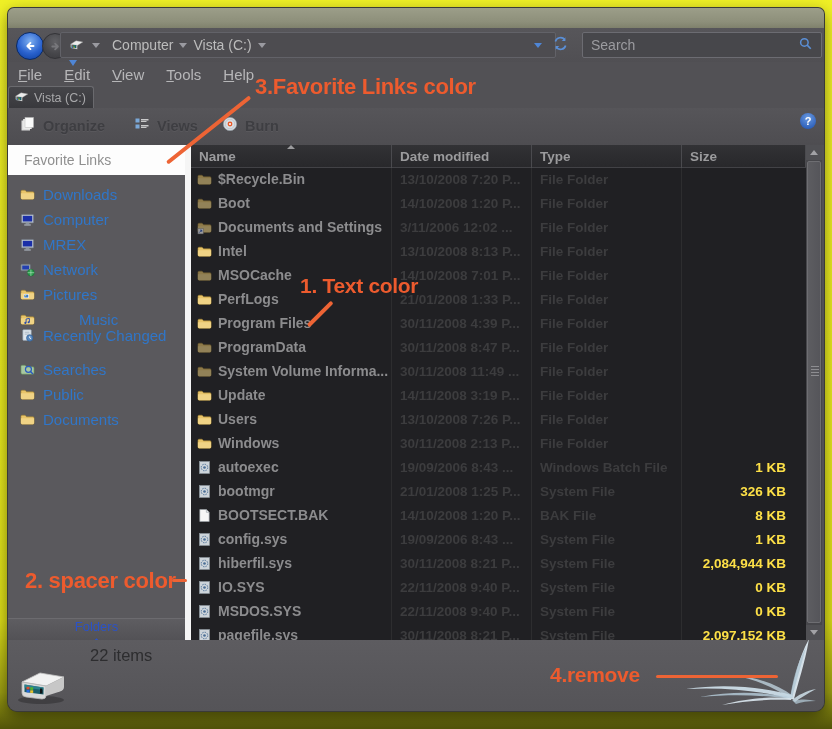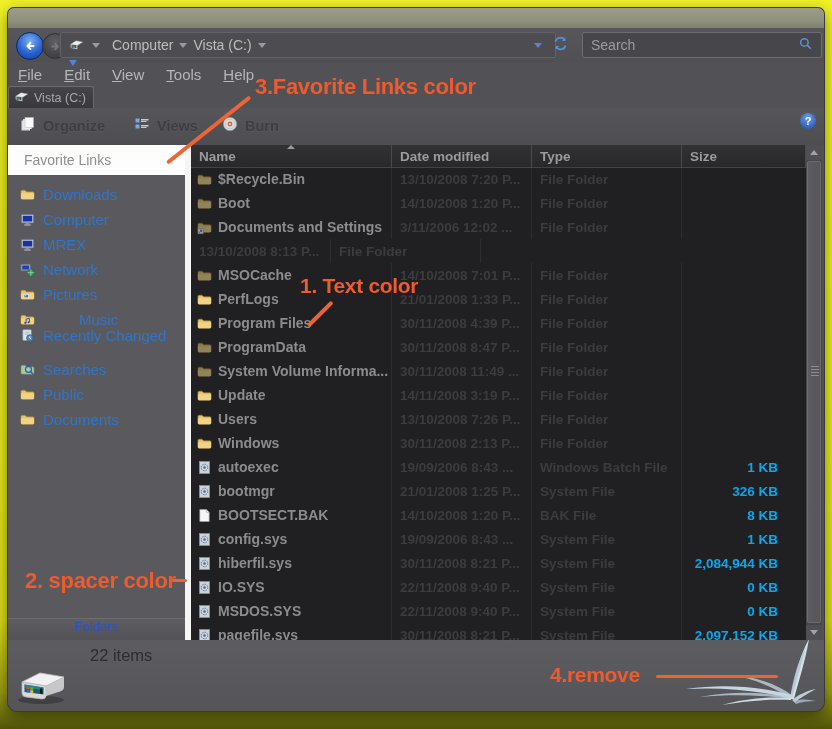--- a/index.html
+++ b/index.html
@@ -52,21 +52,21 @@
   .list{position:absolute;left:183px;top:0;width:615px;height:495px;background:#202023;overflow:hidden;font-weight:bold;}
   .lheader{position:absolute;left:0;top:0;width:615px;height:22px;background:linear-gradient(180deg,#323235,#28282b);border-bottom:1px solid #424246;display:flex;}
   .hcell{color:#9b9b9d;font-size:13.5px;display:flex;align-items:center;padding-left:8px;box-sizing:border-box;border-right:1px solid #4a4a4e;}
   .sortarrow{position:absolute;left:96px;top:0px;width:0;height:0;border-left:4px solid transparent;border-right:4px solid transparent;border-bottom:4px solid #9b9b9d;}
   .rows{position:absolute;left:0;top:22px;width:704px;height:473px;}
   .row{display:flex;height:24px;align-items:center;}
   .cell{height:24px;display:flex;align-items:center;box-sizing:border-box;border-right:1px solid rgba(255,255,255,0.06);}
   .c-name{width:201px;padding-left:6px;gap:6px;color:#8c8c8e;font-size:14px;white-space:nowrap;overflow:hidden;}
   .c-date{width:140px;padding-left:8px;color:#3c3c3e;font-size:13.5px;white-space:nowrap;}
   .c-type{width:150px;padding-left:8px;color:#3c3c3e;font-size:13.5px;white-space:nowrap;}
-  .c-size{width:124px;justify-content:flex-end;padding-right:28px;color:#0ea5e9;font-size:13.5px;border-right:none;}
+  .c-size{width:124px;justify-content:flex-end;padding-right:20px;color:#fde047;font-size:13.5px;border-right:none;}
   .dim svg{opacity:0.55;}
   .icn{display:inline-flex;width:15px;height:15px;flex:0 0 15px;}
   
   .vscroll{position:absolute;left:798px;top:0;width:16px;height:495px;background:#47474b;}
   .sbtn{position:absolute;left:0;width:16px;height:15px;background:#505054;display:flex;align-items:center;justify-content:center;}
   .tri-up{width:0;height:0;border-left:4px solid transparent;border-right:4px solid transparent;border-bottom:5px solid #a2a2a6;}
   .tri-dn{width:0;height:0;border-left:4px solid transparent;border-right:4px solid transparent;border-top:5px solid #a2a2a6;}
   .thumb{position:absolute;left:1px;top:16px;width:14px;height:462px;background:linear-gradient(90deg,#5d5d61,#55555a);border:1px solid #6e6e72;border-radius:2px;box-sizing:border-box;}
   .grip{position:absolute;left:3px;top:204px;width:8px;height:10px;
     background:repeating-linear-gradient(180deg,#8d8d91 0 1px,transparent 1px 3px);}
@@ -374,20 +374,29 @@
                   <path d="M2.4 13.4 L5 10.8 M5 10.8 L3.2 10.8 M5 10.8 L5 12.6" stroke="#1b4ab8" stroke-width="0.9" fill="none"></path>
                 </svg>
               </span>
               <span>Documents and Settings</span>
             </div>
             <div class="cell c-date">3/11/2006 12:02 ...</div>
             <div class="cell c-type">File Folder</div>
             <div class="cell c-size"></div>
           </div>
           <div class="row">
+            <div class="cell c-name">
+              <span class="icn">
+                <svg viewBox="0 0 16 16" width="15" height="15">
+                  <path d="M1 4.6 Q1 3.4 2.2 3.4 L5.4 3.4 L7 5.1 L13.8 5.1 Q15 5.1 15 6.3 L15 11.8 Q15 13 13.8 13 L2.2 13 Q1 13 1 11.8 Z" fill="#e8c469" stroke="#9c7c2e" stroke-width="0.6"></path>
+                  <path d="M1 6.6 L15 6.6 L15 11.8 Q15 13 13.8 13 L2.2 13 Q1 13 1 11.8 Z" fill="#f0d385"></path>
+                </svg>
+              </span>
+              <span>Intel</span>
+            </div>
             <div class="cell c-date">13/10/2008 8:13 P...</div>
             <div class="cell c-type">File Folder</div>
             <div class="cell c-size"></div>
           </div>
           <div class="row">
             <div class="cell c-name dim">
               <span class="icn">
                 <svg viewBox="0 0 16 16" width="15" height="15">
                   <path d="M1 4.6 Q1 3.4 2.2 3.4 L5.4 3.4 L7 5.1 L13.8 5.1 Q15 5.1 15 6.3 L15 11.8 Q15 13 13.8 13 L2.2 13 Q1 13 1 11.8 Z" fill="#e8c469" stroke="#9c7c2e" stroke-width="0.6"></path>
                   <path d="M1 6.6 L15 6.6 L15 11.8 Q15 13 13.8 13 L2.2 13 Q1 13 1 11.8 Z" fill="#f0d385"></path>

